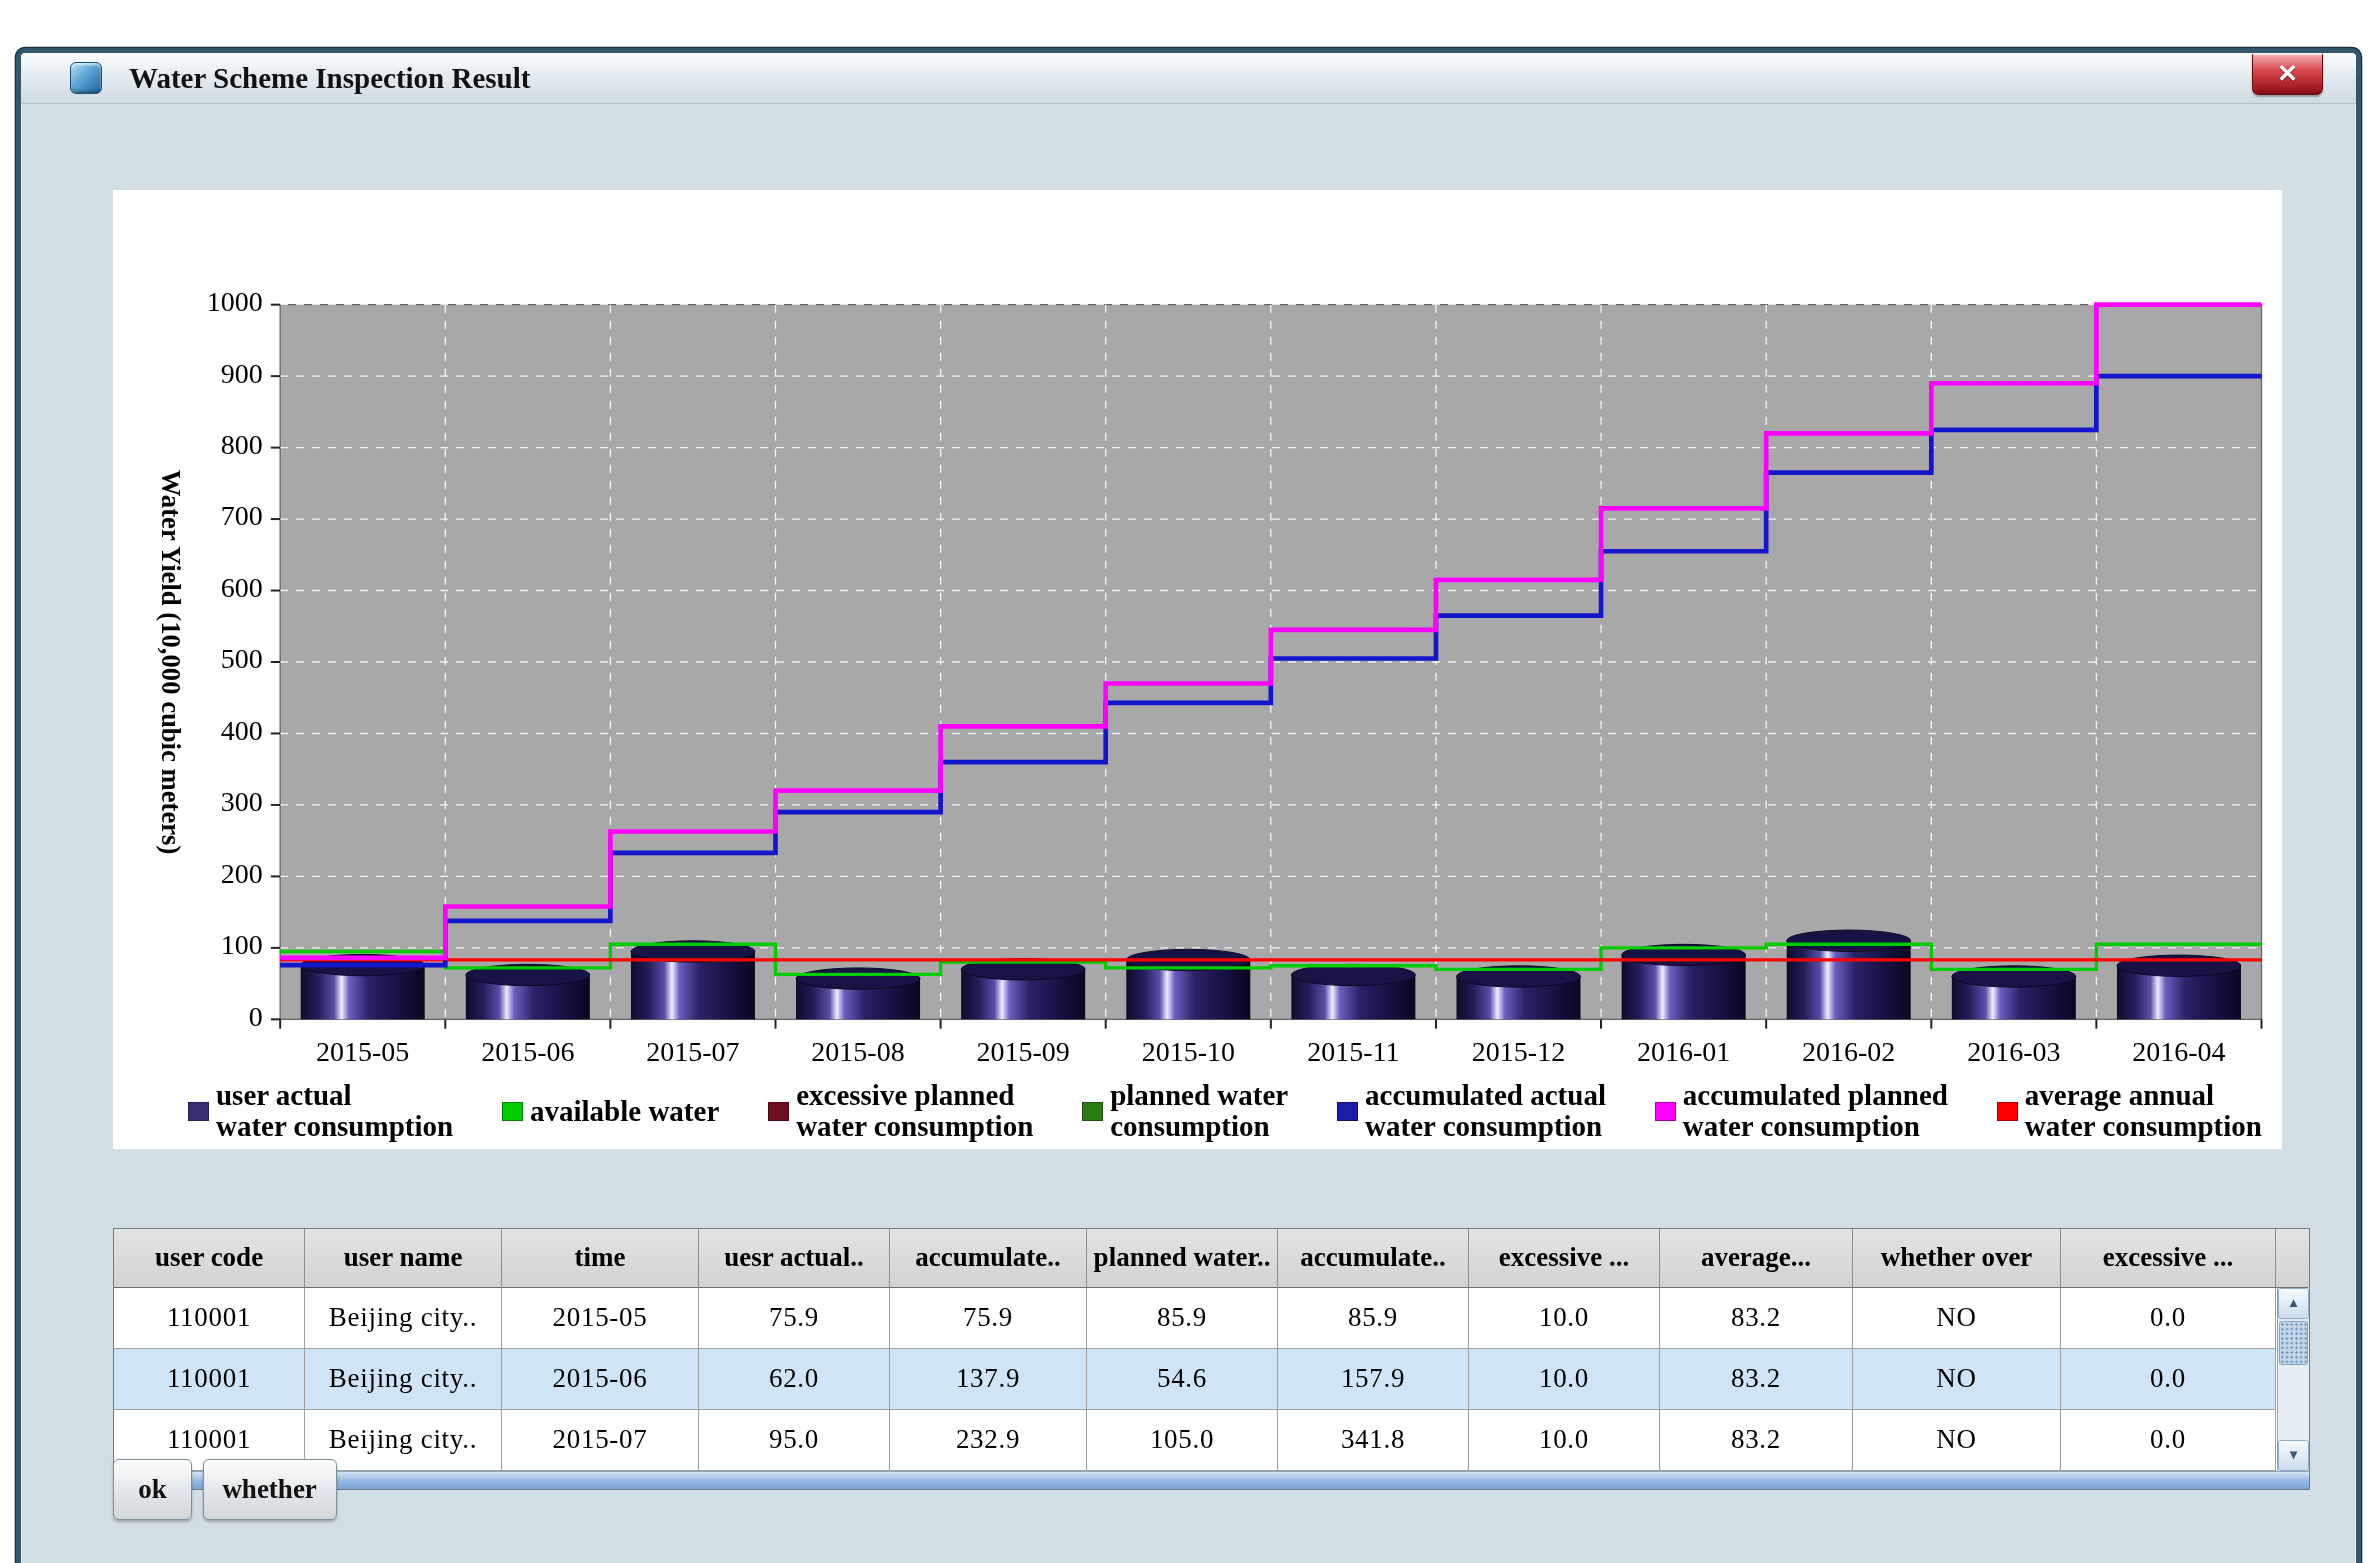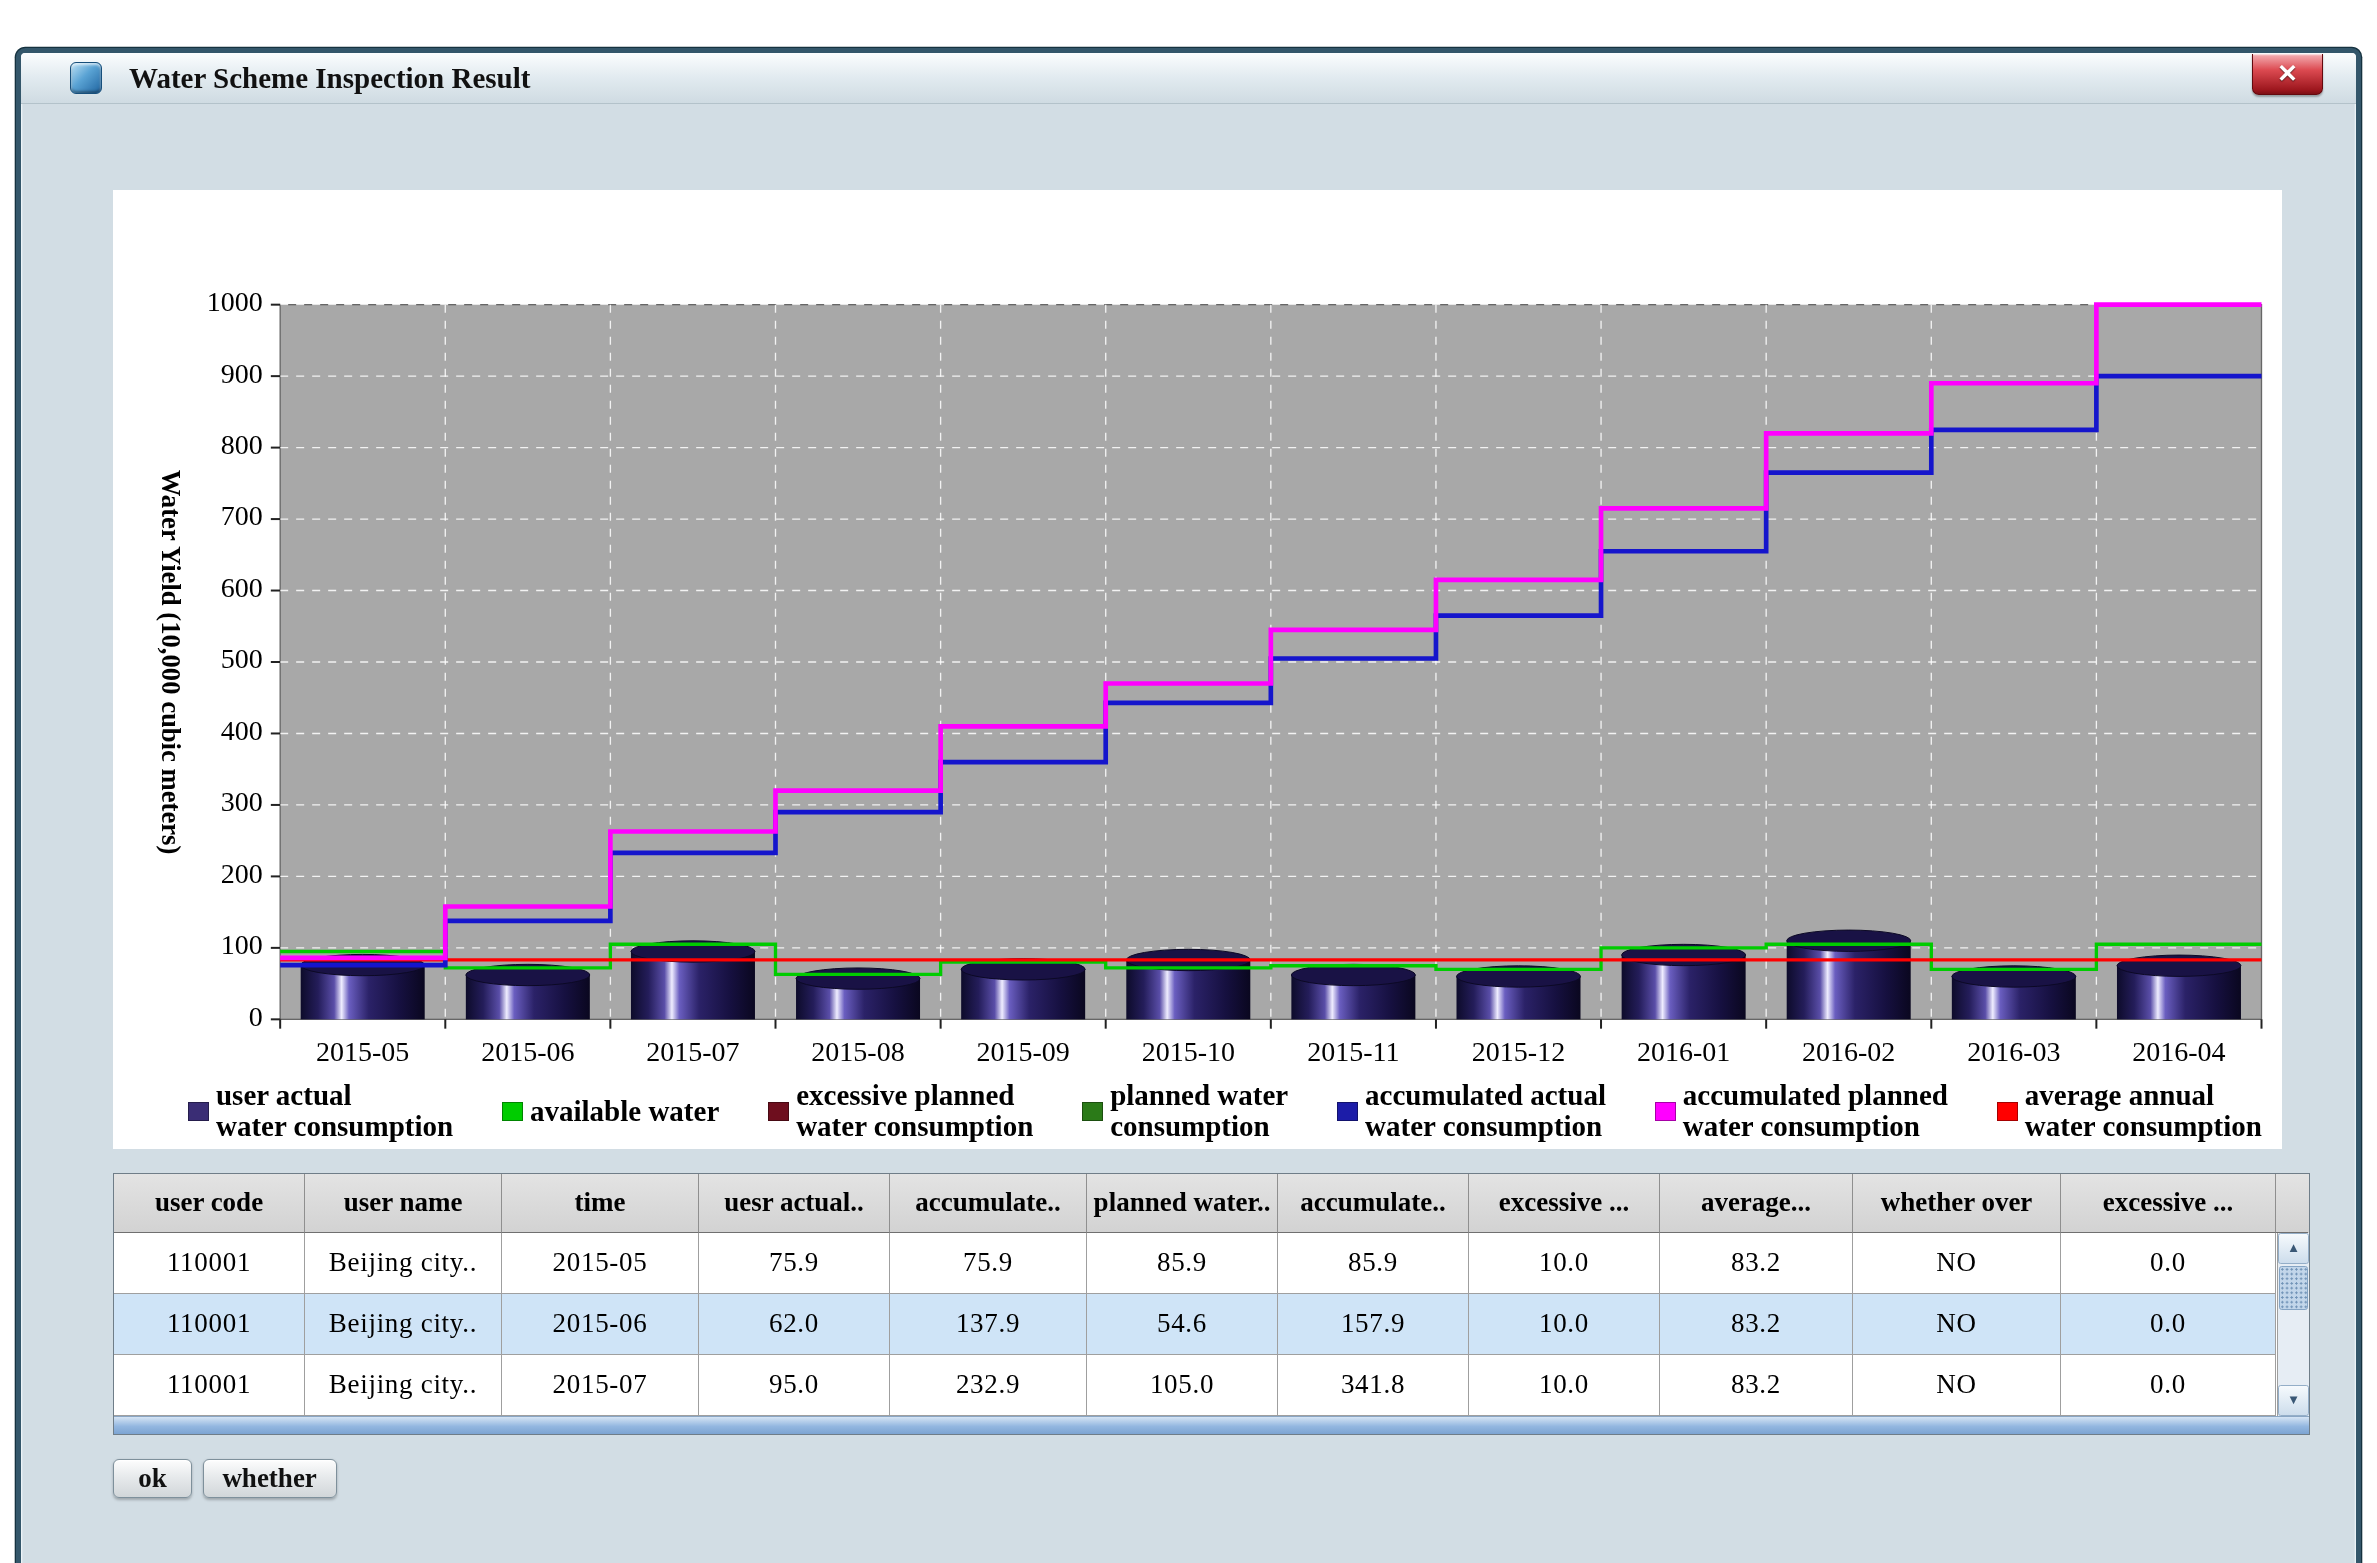--- a/index.html
+++ b/index.html
@@ -45,21 +45,21 @@
   .legend {
     position:absolute; left:75px; right:20px; top:888px; height:67px;
     display:flex; align-items:center; justify-content:space-between;
   }
   .legend-item { display:flex; align-items:center; }
   .swatch { width:21.3px; height:18.7px; margin-right:6.7px; flex:0 0 auto; border:0.7px solid rgba(0,0,0,.35); }
   .legend-text { font-size:29px; font-weight:700; line-height:1.08; color:#000; white-space:nowrap; }
 
   
   .table-outer {
-    position:absolute; left:92px; top:1120px; width:2197px;
+    position:absolute; left:92px; top:1175px; width:2197px;
     border:1.3px solid #6f7d88; background:#0369a1;
   }
   .thead {
     display:grid;
     grid-template-columns:191px 197px 197px 191px 197px 191px 191px 191px 193px 208px 215px 32px;
     background:linear-gradient(#e3e3e3,#d2d2d2); 
   }
   .th {
     height:59px; display:flex; align-items:center; justify-content:center;
     font-size:27px; font-weight:700; color:#000;
@@ -99,21 +99,21 @@
     background-size:4.7px 4.7px;
   }
   .h-scroll {
     height:18.7px; border-top:0.7px solid #8aa6c4;
     background:linear-gradient(180deg,#d5e4f4,#93b7e0 55%,#7ca4d2);
   }
 
   
   .btn-row { position:absolute; left:92px; top:1406px; display:flex; gap:10.7px; }
   .btn {
-    min-width:79px; height:39px; padding:0 18.7px;
+    min-width:79px; height:61px; padding:0 18.7px;
     font-family:"Liberation Serif", serif; font-size:27px; font-weight:700; color:#111;
     background:linear-gradient(#fdfdfd,#e7eaec 45%,#d1d6d9);
     border:1.3px solid #7e909b; border-radius:6px;
     box-shadow: inset 0 1.3px 0 #fff, 0 1.3px 2.7px rgba(0,0,0,.25);
   }
 </style>
 </head>
 <body>
 
 <div class="screen">

